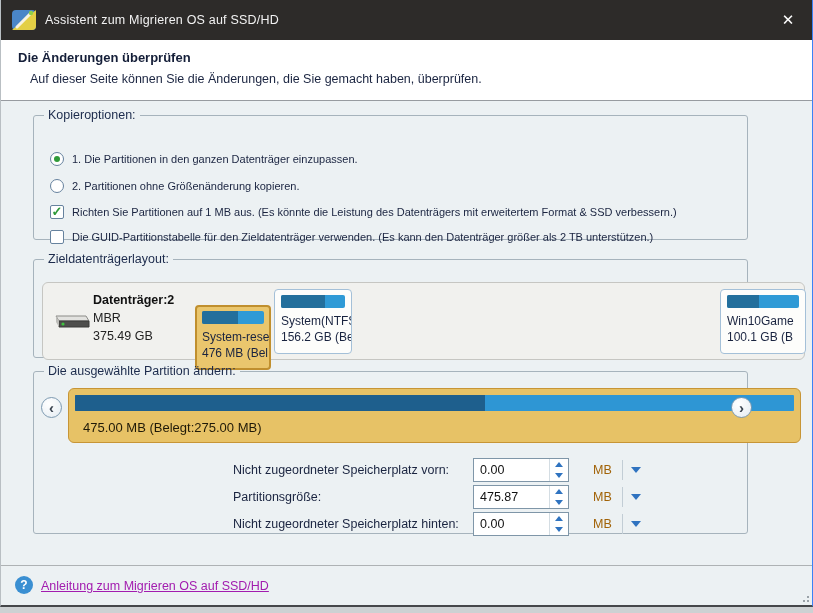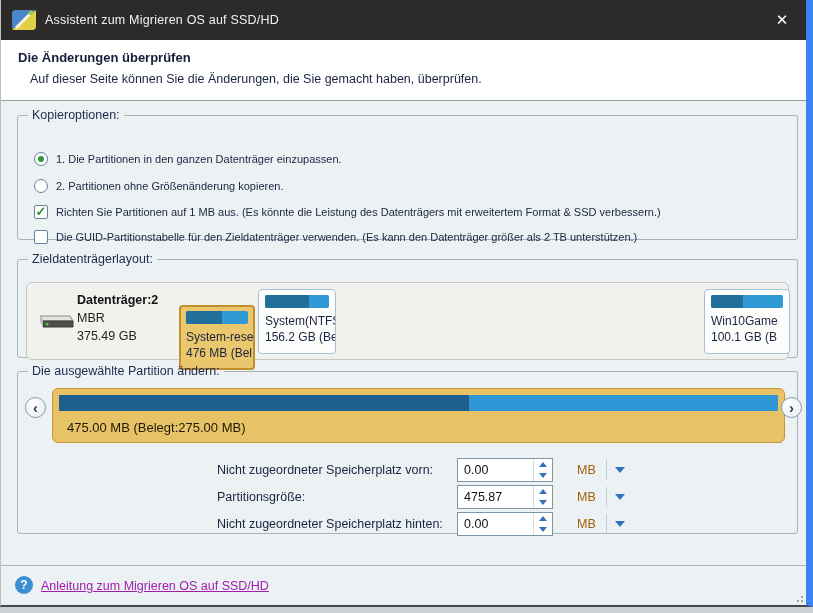--- a/index.html
+++ b/index.html
@@ -1,33 +1,33 @@
 <!DOCTYPE html>
 <html><head>
 <meta charset="utf-8">
 <style>
   * { margin:0; padding:0; box-sizing:border-box; }
   html,body { width:813px; height:613px; }
   body { font-family:"Liberation Sans", sans-serif; background:#cdd1d3; position:relative; overflow:hidden; color:#1c2742; }
 
-  .dialog { position:absolute; left:0; top:0; width:813px; height:607px; background:#ecf1f3; border-right:7px solid #3b82f6; border-left:1px solid #b9bfc3; border-bottom:2px solid #45474a; }
+  .dialog { position:absolute; left:0; top:0; width:813px; height:607px; background:#ecf1f3; border-right:1px solid #3b82f6; border-left:1px solid #b9bfc3; border-bottom:2px solid #45474a; }
 
   
   .titlebar { position:absolute; left:0; top:0; right:0; height:40px; background:#2d2b29; display:flex; align-items:center; padding:0 10px; }
   .app-icon { width:26px; height:26px; margin-right:8px; flex:0 0 auto; }
   .win-title { color:#f2f2f2; font-size:12.5px; letter-spacing:.2px; }
   .close-btn { margin-left:auto; color:#ffffff; font-size:15px; width:28px; text-align:center; cursor:pointer; }
 
   
   .header { position:absolute; left:0; top:40px; right:0; height:61px; background:#ffffff; border-bottom:1px solid #979ba0; }
   .header .h-title { position:absolute; left:17px; top:10px; font-size:13px; font-weight:bold; color:#141e38; }
   .header .h-sub { position:absolute; left:29px; top:32px; font-size:12.5px; color:#1a2440; }
 
   
-  fieldset.group { position:absolute; left:16px; width:781px; border:1px solid #a6b3bc; border-radius:3px; background:transparent; }
+  fieldset.group { position:absolute; left:32px; width:715px; border:1px solid #a6b3bc; border-radius:3px; background:transparent; }
   fieldset.group legend { margin-left:10px; padding:0 4px; font-size:12.5px; color:#1c2b4c; }
   .g1 { top:108px; height:132px; }
   .g2 { top:252px; height:106px; }
   .g3 { top:364px; height:170px; }
 
   
   .opt-row { position:absolute; left:16px; display:flex; align-items:center; height:18px; }
   .opt-row .lbl { font-size:11px; color:#1a2440; margin-left:8px; white-space:nowrap; }
   .radio { width:14px; height:14px; border:1px solid #66829e; border-radius:50%; background:#fff; position:relative; flex:0 0 auto; }
   .radio.checked::after { content:""; position:absolute; left:3px; top:3px; width:6px; height:6px; border-radius:50%; background:#2f9a39; }

